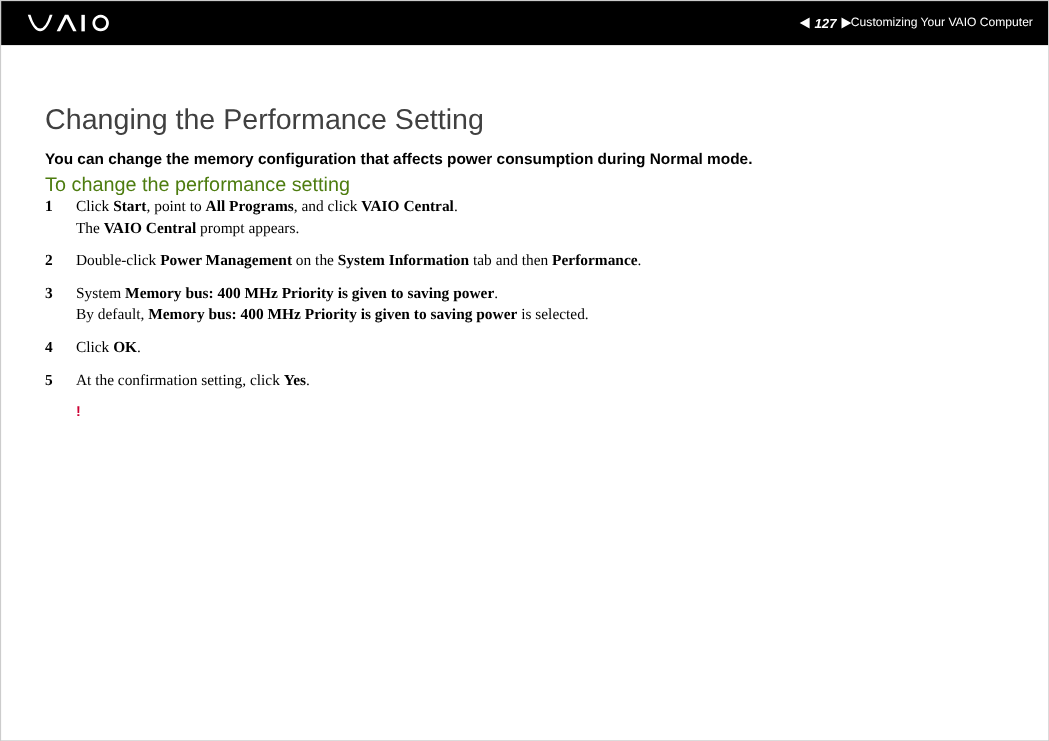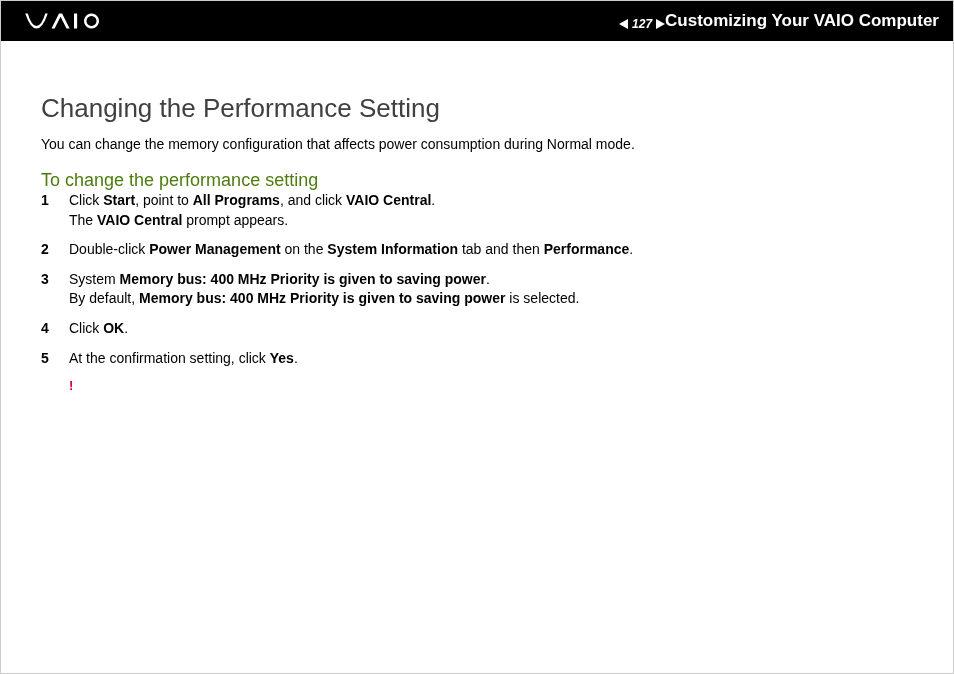--- a/index.html
+++ b/index.html
@@ -40,44 +40,46 @@
       font-weight: bold;
     }
     .nav-arrow {
       width: 0; height: 0;
       border-top: 5px solid transparent;
       border-bottom: 5px solid transparent;
     }
     .nav-left { border-right: 9px solid #fff; }
     .nav-right { border-left: 9px solid #fff; }
     .section-label {
-      font-weight: bold;
-      font-size: 17px;
+      font-weight: normal;
+      font-size: 11px;
     }
     .content {
       padding: 52px 40px 0 40px;
     }
     h1 {
       font-weight: normal;
       font-size: 26px;
       margin-bottom: 12px;
       color: #404040;
     }
     .intro {
       font-size: 14px;
-      margin-bottom: 18px;
+      margin-bottom: 6px;
+      font-weight: bold;
     }
     h2 {
       color: #4d7c0f;
       font-weight: normal;
       font-size: 18px;
     }
     ol.steps {
       list-style: none;
       counter-reset: step;
+      font-family: Liberation Serif, serif;
     }
     ol.steps > li {
       counter-increment: step;
       position: relative;
       padding-left: 28px;
       font-size: 14px;
       line-height: 1.4;
       margin-bottom: 10px;
     }
     ol.steps > li::before {

